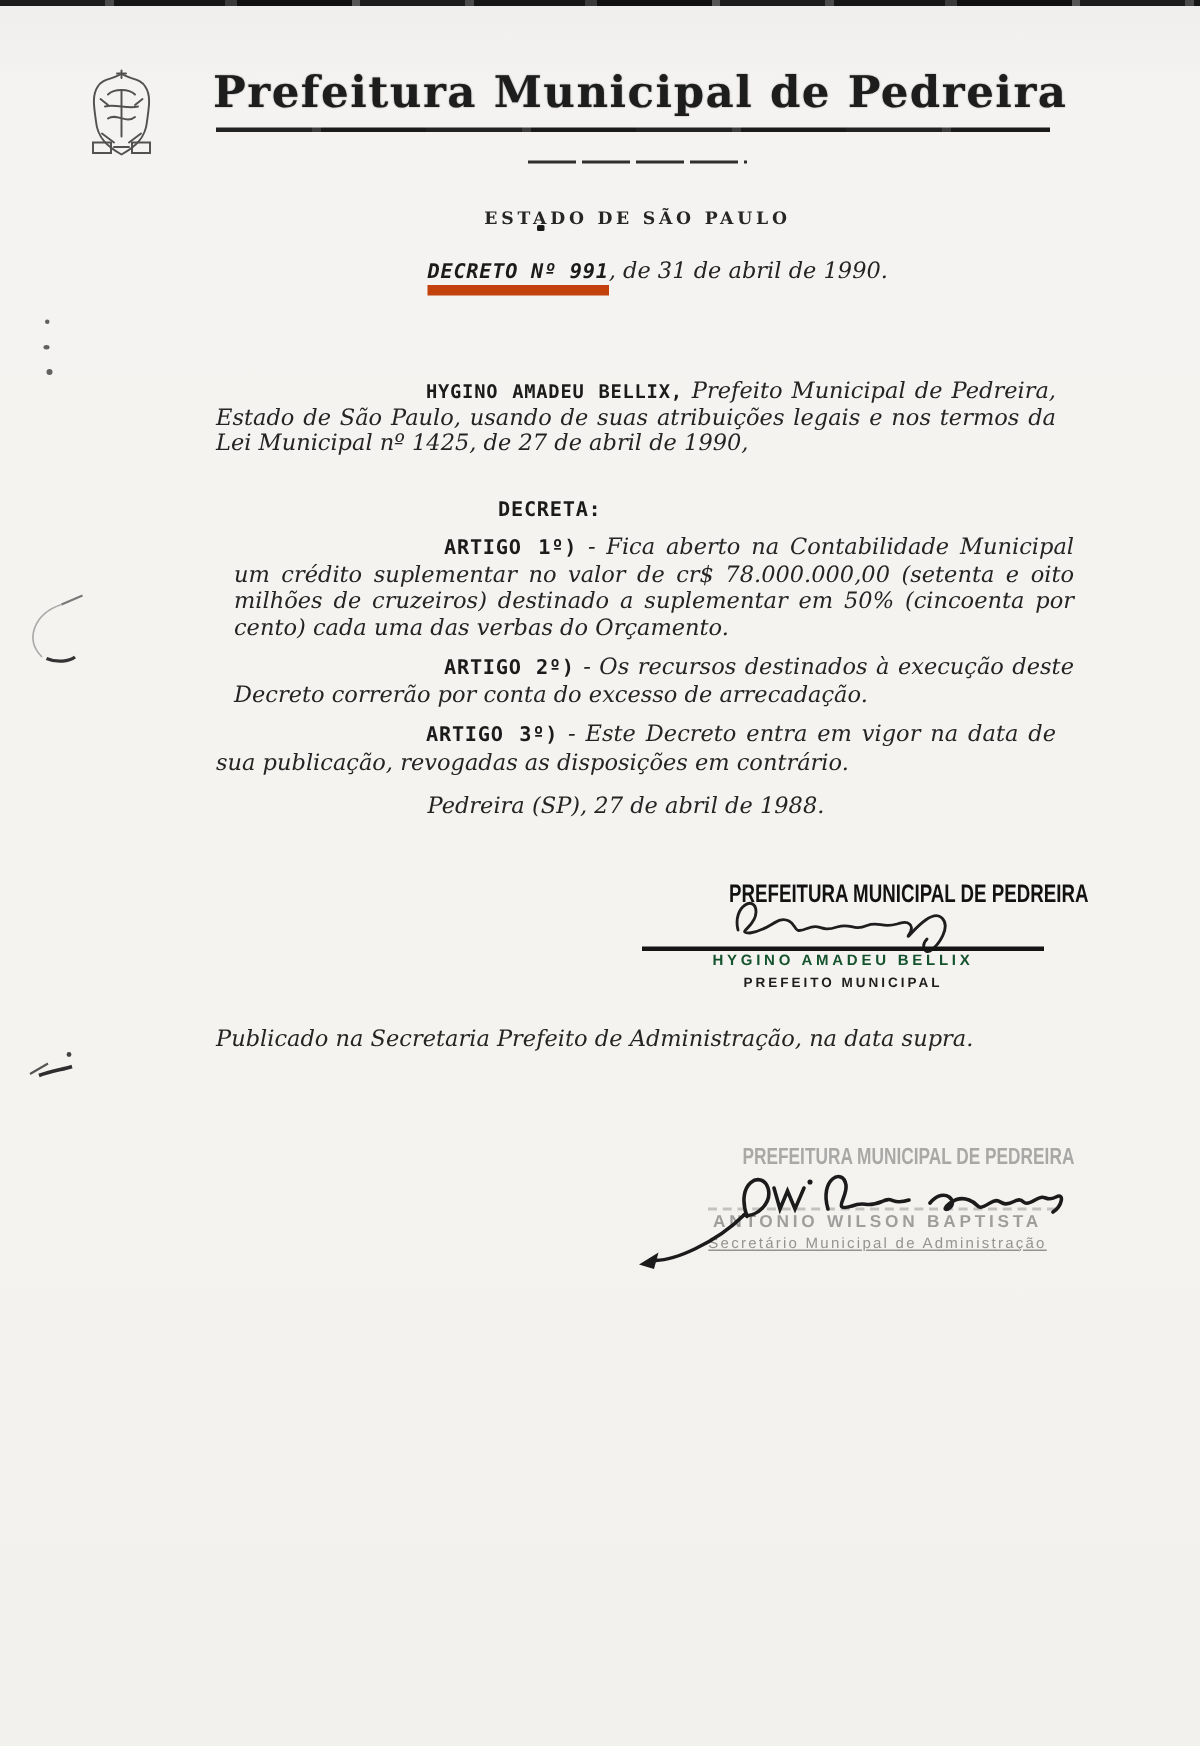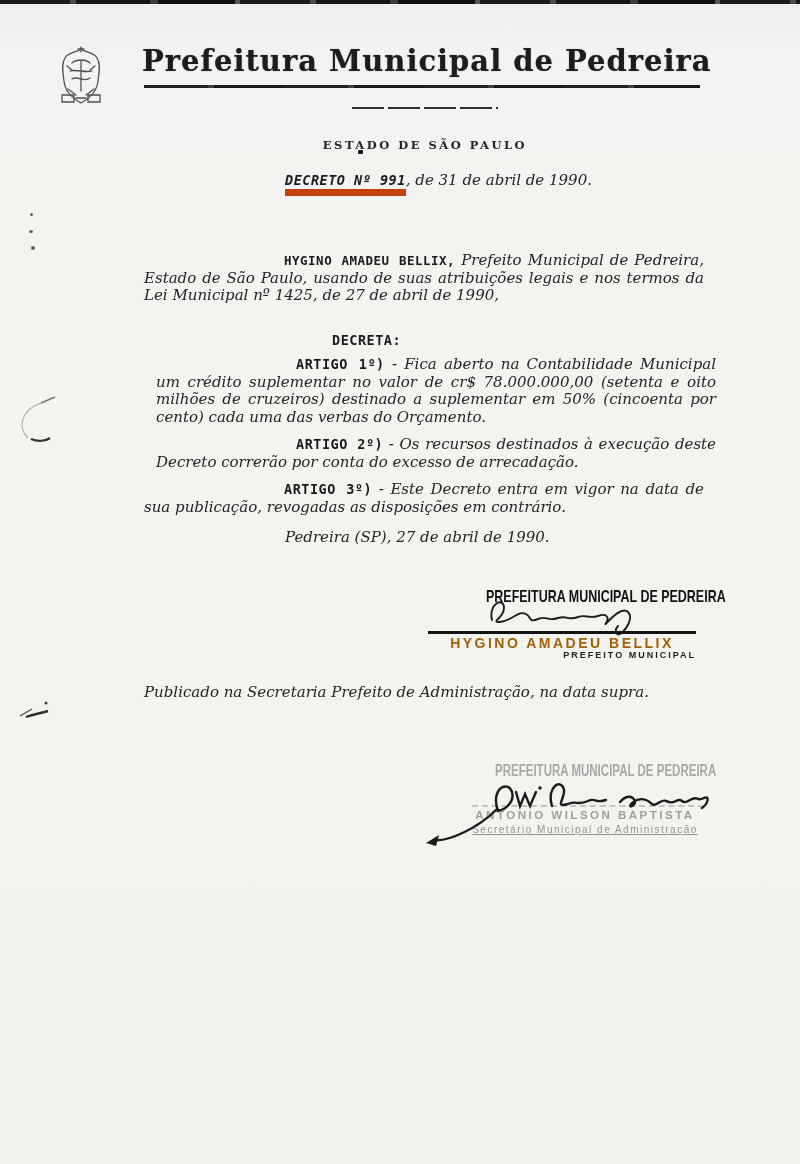--- a/index.html
+++ b/index.html
@@ -32,21 +32,21 @@
   .tw-bold{font-family:"DejaVu Sans Mono","Liberation Mono",monospace;
     font-weight:bold;font-style:normal;font-size:13.5px;color:#1b1b1b;letter-spacing:.5px;}
   .para{width:560px;text-align:justify;text-indent:140px;margin:0;}
   .u2{border-bottom:7px solid #c2410c;padding-bottom:1px;}
   
   .stamp-head{font-family:"Liberation Sans",sans-serif;font-weight:bold;
     font-size:13px;color:#121212;white-space:nowrap;
     transform:scale(.96,1.3);transform-origin:top left;letter-spacing:0px;}
   .sig-rule{background:#141414;height:2.5px;}
   .sig-name{font-family:"Liberation Sans",sans-serif;font-weight:bold;
-    font-size:14px;letter-spacing:2.5px;color:#a16207;text-align:center;white-space:nowrap;}
+    font-size:10px;letter-spacing:2.5px;color:#14532d;text-align:center;white-space:nowrap;}
   .sig-role{font-family:"Liberation Sans",sans-serif;font-weight:bold;
     font-size:9px;letter-spacing:2px;color:#1d1d1d;text-align:center;white-space:nowrap;}
   .faded{color:#6b6b6b;}
   .stamp-head.faded{color:#777;opacity:.6;text-shadow:none;}
   .dash-rule{border-top:2px dashed #7d7d7d;opacity:.4;}
 </style>
 </head>
 <body>
 
 <div class="abs top-edge"></div>
@@ -99,30 +99,30 @@
 </p>
 <p class="abs script para" style="left:144px;top:436px;margin-left:12px;">
   <span class="tw-bold">ARTIGO 2º)</span>
   <span>- Os recursos destinados à execução deste Decreto correrão por conta do excesso de arrecadação.</span>
 </p>
 <p class="abs script para" style="left:144px;top:481px;">
   <span class="tw-bold">ARTIGO 3º)</span>
   <span>- Este Decreto entra em vigor na data de sua publicação, revogadas as disposições em contrário.</span>
 </p>
 
-<div class="abs script" style="left:285px;top:529px;">Pedreira (SP), 27 de abril de 1990.</div>
+<div class="abs script" style="left:285px;top:529px;">Pedreira (SP), 27 de abril de 1988.</div>
 
 <div class="abs" style="left:428px;top:586px;width:268px;height:78px;">
   <div class="abs stamp-head" style="left:58px;top:0;">PREFEITURA MUNICIPAL DE PEDREIRA</div>
   <svg class="abs" style="left:52px;top:4px;" width="190" height="48" viewBox="0 0 190 48">
     <path d="M12 30 C8 14 24 6 24 18 C24 28 10 32 20 32 C34 30 38 20 46 24 C52 27 48 33 58 29 C68 25 66 32 78 28 C88 25 88 31 98 27 C106 24 108 29 118 26 C126 23 130 27 126 33 C122 40 140 14 148 22 C154 28 146 40 140 44 C136 46 134 40 138 36" stroke="#1e1e1e" stroke-width="1.9" fill="none" stroke-linecap="round"></path>
   </svg>
   <div class="abs sig-rule" style="left:0;top:45px;width:268px;"></div>
   <div class="abs sig-name" style="left:0;top:49px;width:268px;">HYGINO AMADEU BELLIX</div>
-  <div class="abs sig-role" style="left:0;top:64px;width:268px;text-align:right;">PREFEITO MUNICIPAL</div>
+  <div class="abs sig-role" style="left:0;top:64px;width:268px;">PREFEITO MUNICIPAL</div>
 </div>
 
 <div class="abs script" style="left:144px;top:684px;white-space:nowrap;">Publicado na Secretaria Prefeito de Administração, na data supra.</div>
 
 <div class="abs" style="left:420px;top:758px;width:300px;height:100px;">
   <div class="abs stamp-head faded" style="left:75px;top:4px;font-size:12px;">PREFEITURA MUNICIPAL DE PEDREIRA</div>
   <div class="abs dash-rule" style="left:52px;top:47px;width:232px;"></div>
   <div class="abs sig-name faded" style="left:45px;top:51px;width:240px;font-size:11.5px;opacity:.62;">ANTONIO WILSON BAPTISTA</div>
   <div class="abs sig-role faded" style="left:40px;top:66px;width:250px;font-size:10px;font-weight:normal;opacity:.7;letter-spacing:1.5px;text-decoration:underline;">Secretário Municipal de Administração</div>
   <svg class="abs" style="left:0;top:8px;" width="300" height="88" viewBox="0 0 300 88">

